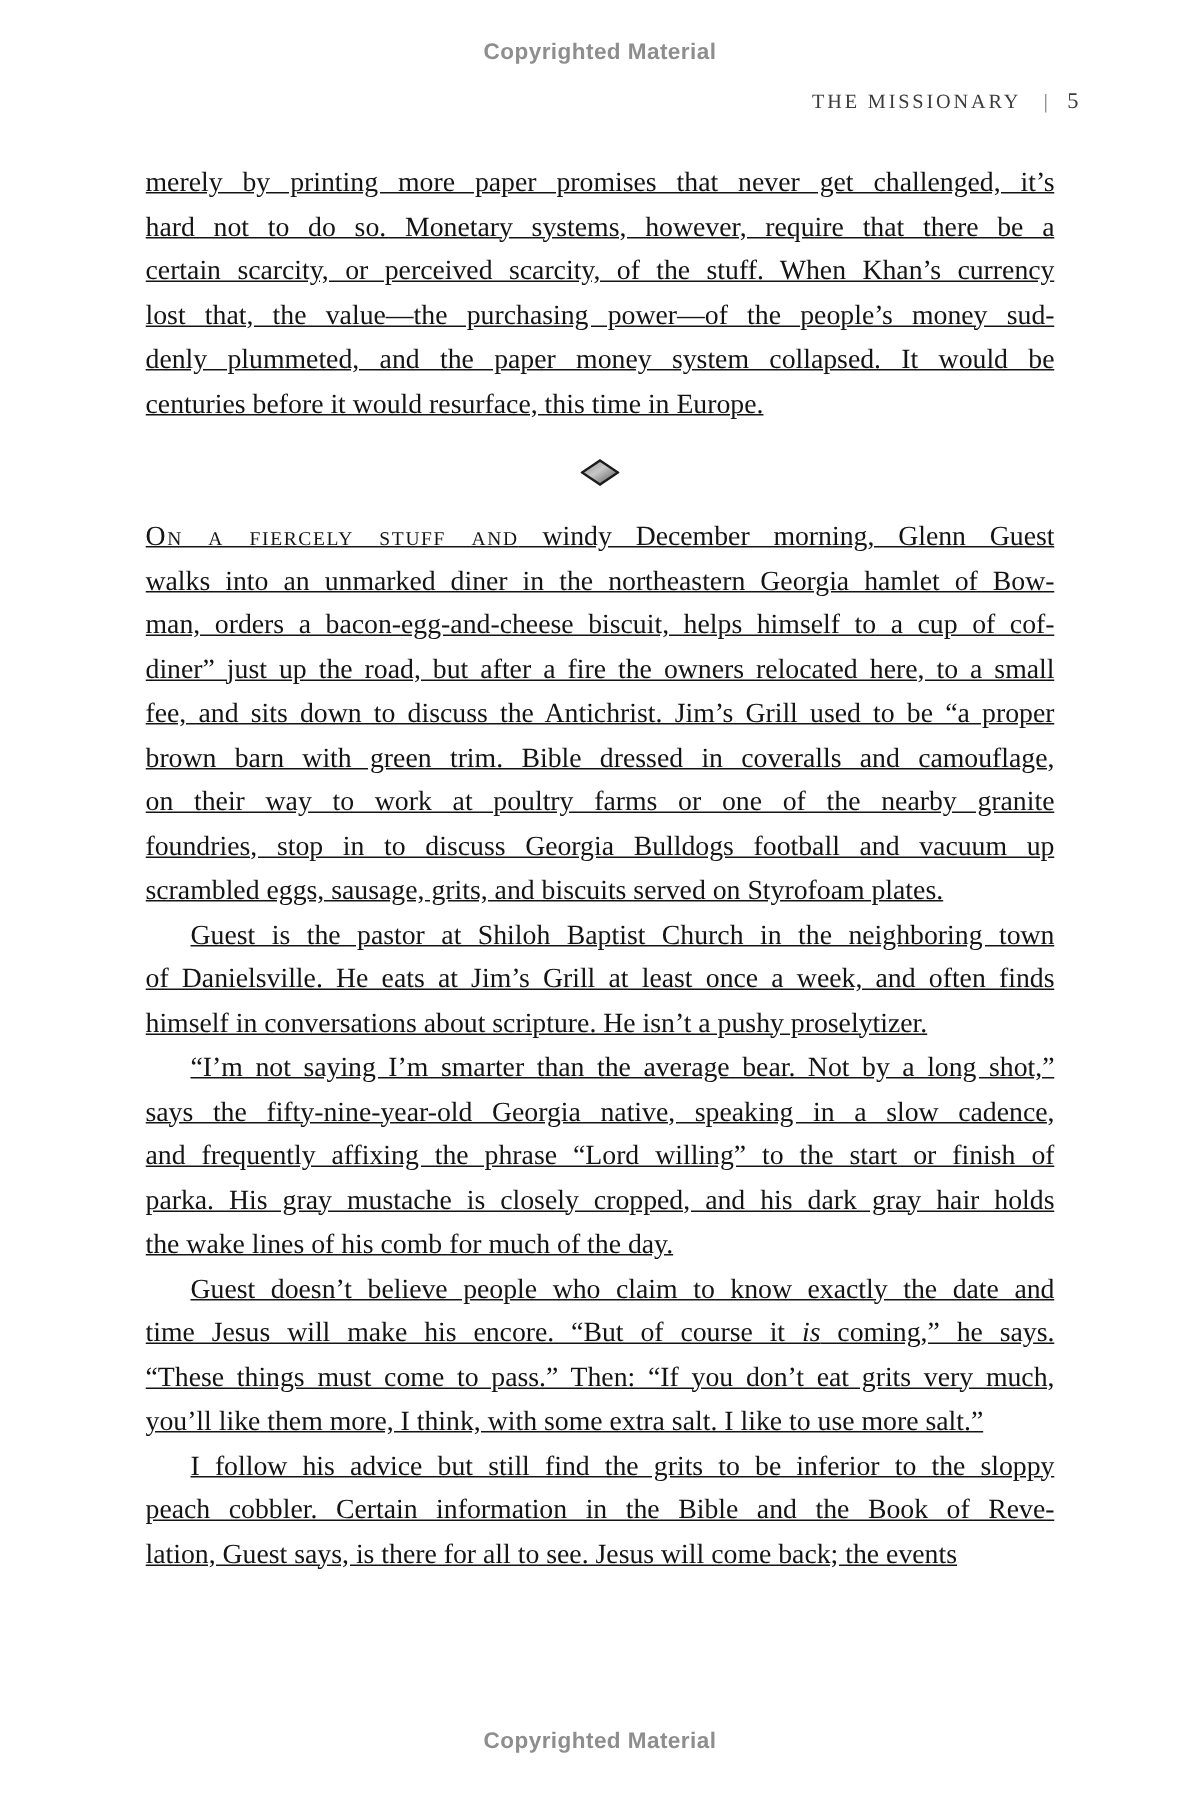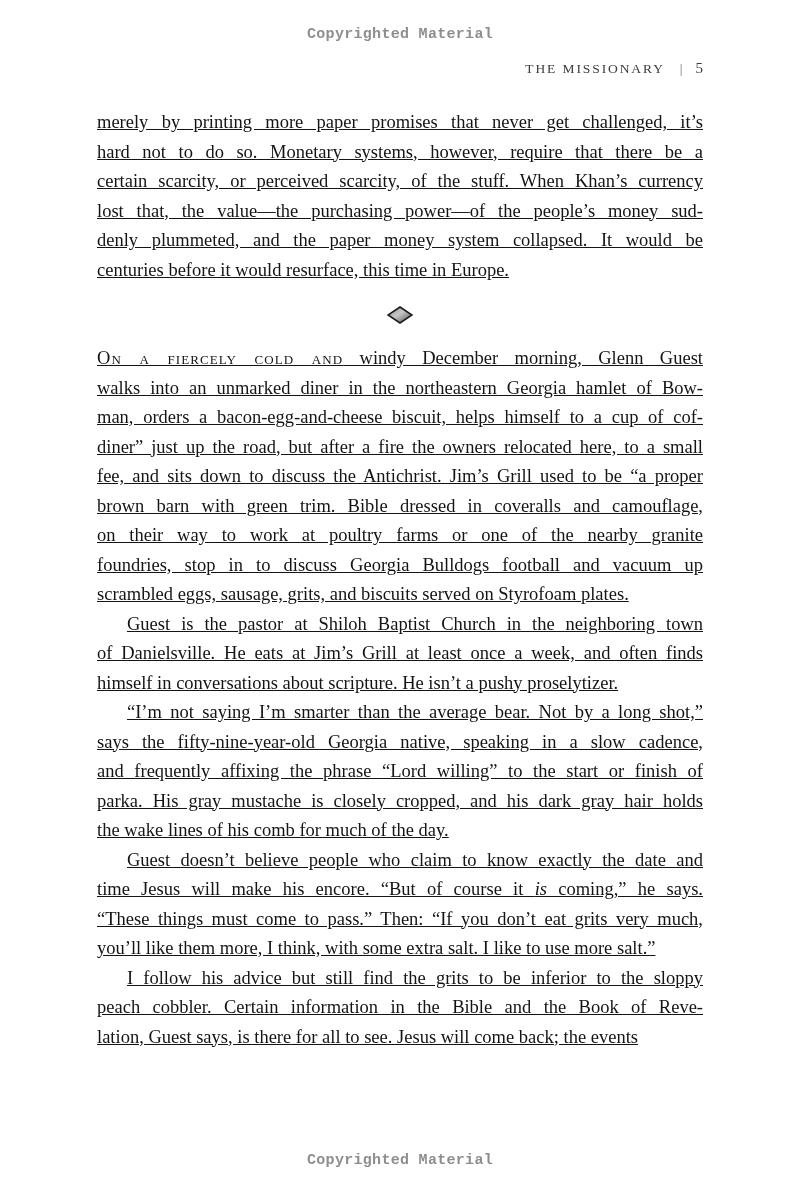--- a/index.html
+++ b/index.html
@@ -3,27 +3,27 @@
 <meta charset="utf-8">
 <style>
   html, body { margin: 0; padding: 0; }
   body { width: 800px; height: 1200px; background: #ffffff; }
   .page {
     position: relative; width: 800px; height: 1200px; background: #ffffff;
     font-family: "Liberation Serif", serif; color: #141414; overflow: hidden;
   }
   .copyright {
     position: absolute; left: 0; width: 100%; text-align: center;
-    font-family: Liberation Mono, monospace; font-weight: bold;
+    font-family: Liberation Sans, sans-serif; font-weight: bold;
     font-size: 15px; color: #8e8e8e; letter-spacing: 0.3px;
   }
   .copyright.top { top: 26px; }
   .copyright.bottom { top: 1152px; }
   .running-header {
-    position: absolute; top: 60px; right: 97px;
+    position: absolute; top: 60px; right: 81px;
     font-size: 13.5px; color: #3b3b3b; letter-spacing: 1.9px;
     font-family: "Liberation Serif", serif;
   }
   .running-header .sep { color: #6e6e6e; margin: 0 13px 0 15px; letter-spacing: 0; font-weight: 400; }
   .running-header .pagenum { font-size: 15px; letter-spacing: 0; }
   .body-text {
     position: absolute; top: 108px; left: 97px; width: 606px;
     font-size: 18.5px; line-height: 29.5px; color: #141414;
   }
   .para { margin: 0; text-decoration: underline; }
@@ -70,21 +70,21 @@
             <stop offset="0.45" stop-color="#c7c7c7"></stop>
             <stop offset="1" stop-color="#4c4c4c"></stop>
           </linearGradient>
         </defs>
         <polygon points="13,1 25,9 13,17 1,9" fill="url(#dg)" stroke="#1c1c1c" stroke-width="1.6"></polygon>
       </svg>
     </div>
 
     <div>
         <div class="para">
-          <div class="line"><span class="smallcaps">On a fiercely cold and</span><span> windy December morning, Glenn Guest</span></div>
+          <div class="line"><span class="smallcaps">On a fiercely stuff and</span><span> windy December morning, Glenn Guest</span></div>
           <div class="line"><span>walks into an unmarked diner in the northeastern Georgia hamlet of Bow-</span></div>
           <div class="line"><span>man, orders a bacon-egg-and-cheese biscuit, helps himself to a cup of cof-</span></div>
           <div class="line"><span>diner” just up the road, but after a fire the owners relocated here, to a small</span></div>
           <div class="line"><span>fee, and sits down to discuss the Antichrist. Jim’s Grill used to be “a proper</span></div>
           <div class="line"><span>brown barn with green trim. Bible dressed in coveralls and camouflage,</span></div>
           <div class="line"><span>on their way to work at poultry farms or one of the nearby granite</span></div>
           <div class="line"><span>foundries, stop in to discuss Georgia Bulldogs football and vacuum up</span></div>
           <div class="line last"><span>scrambled eggs, sausage, grits, and biscuits served on Styrofoam plates.</span></div>
         </div>
         <div class="para">

